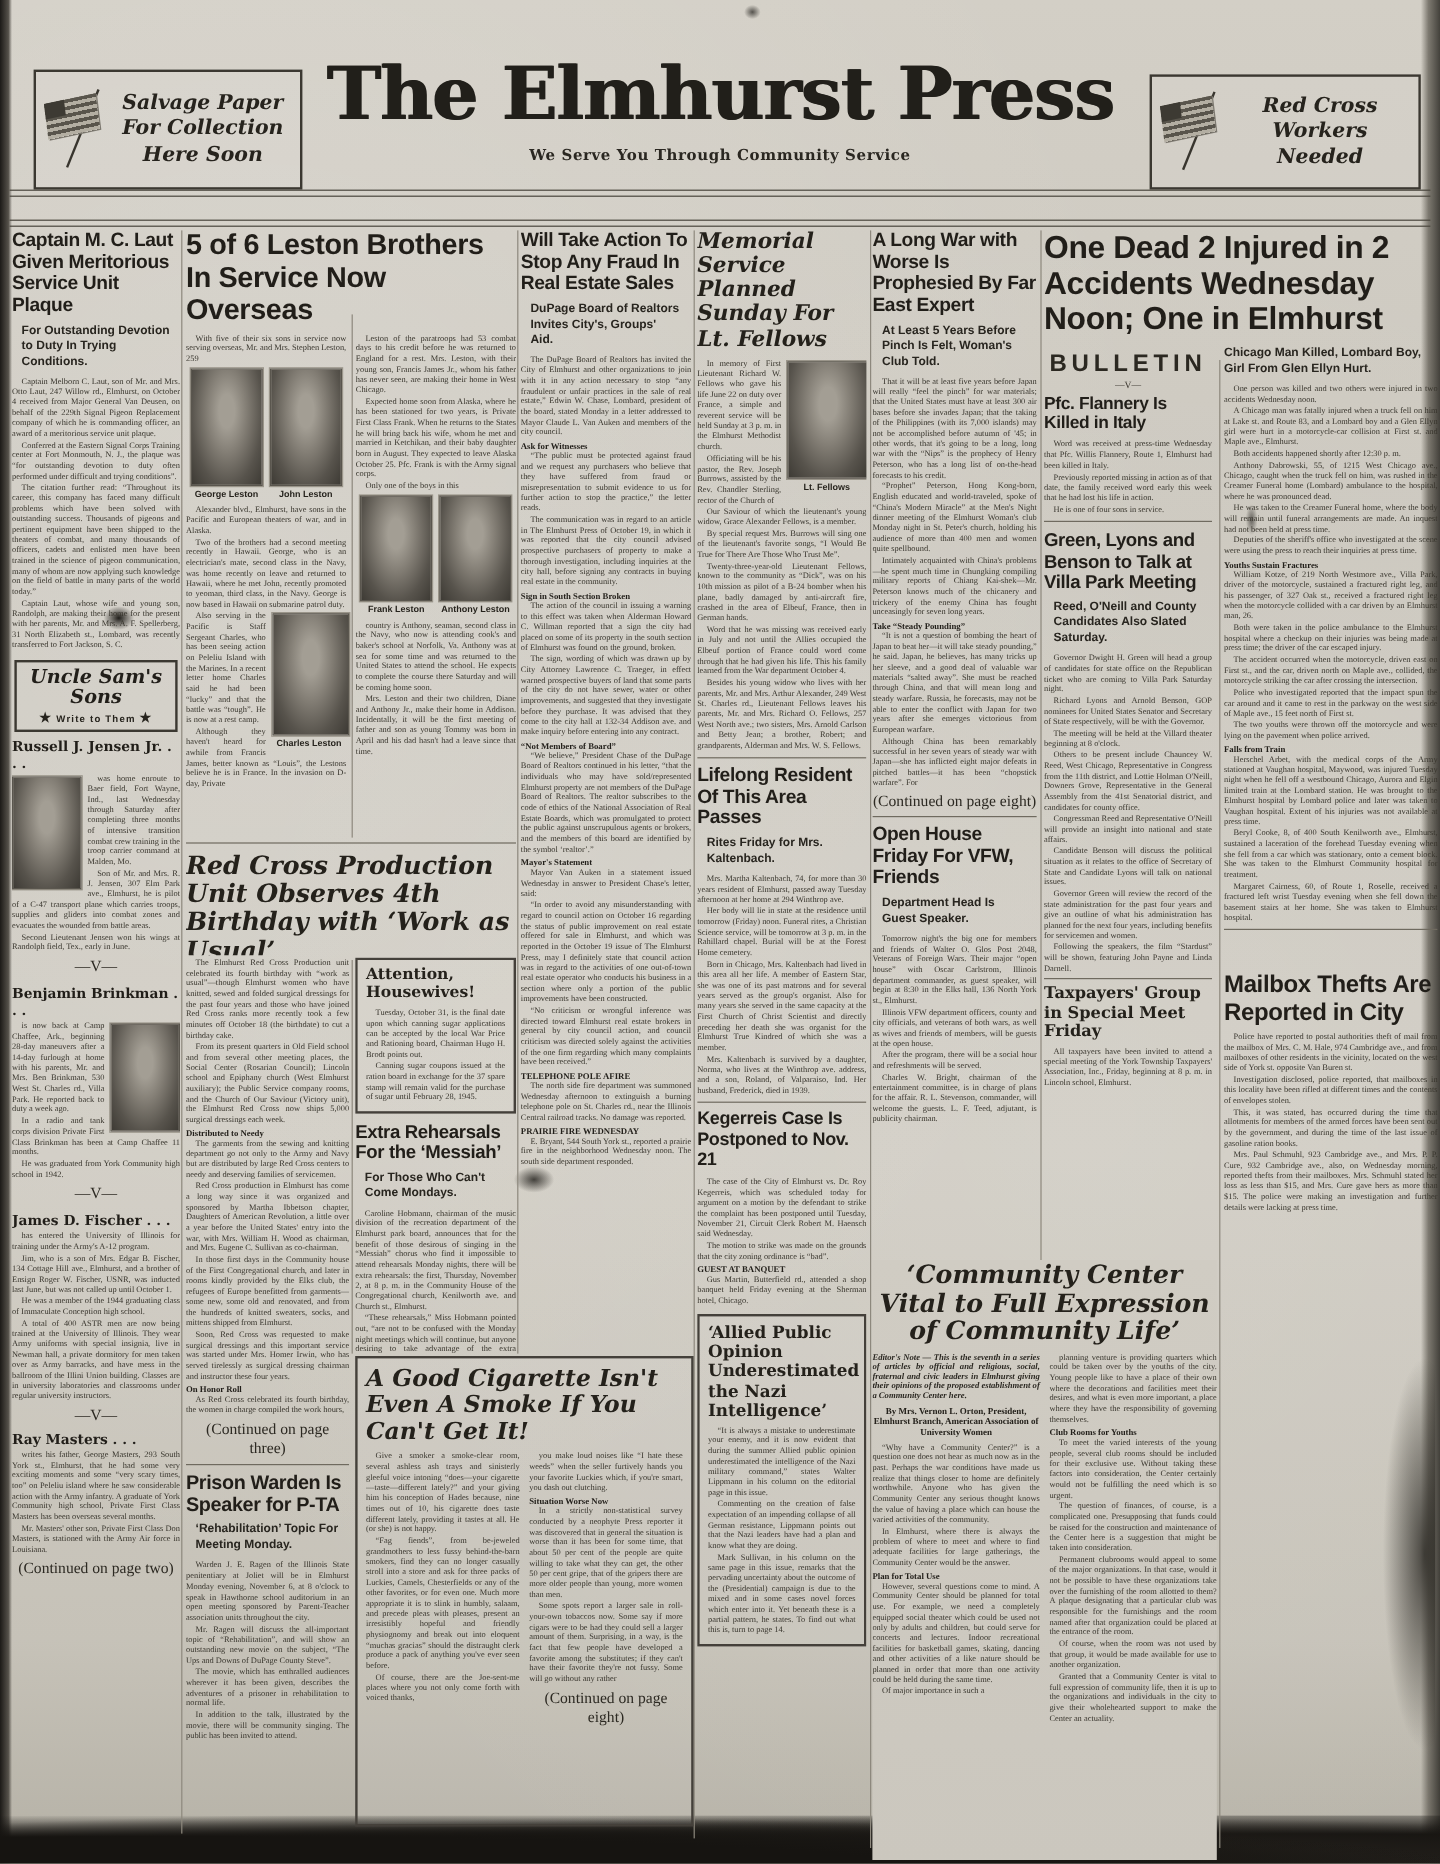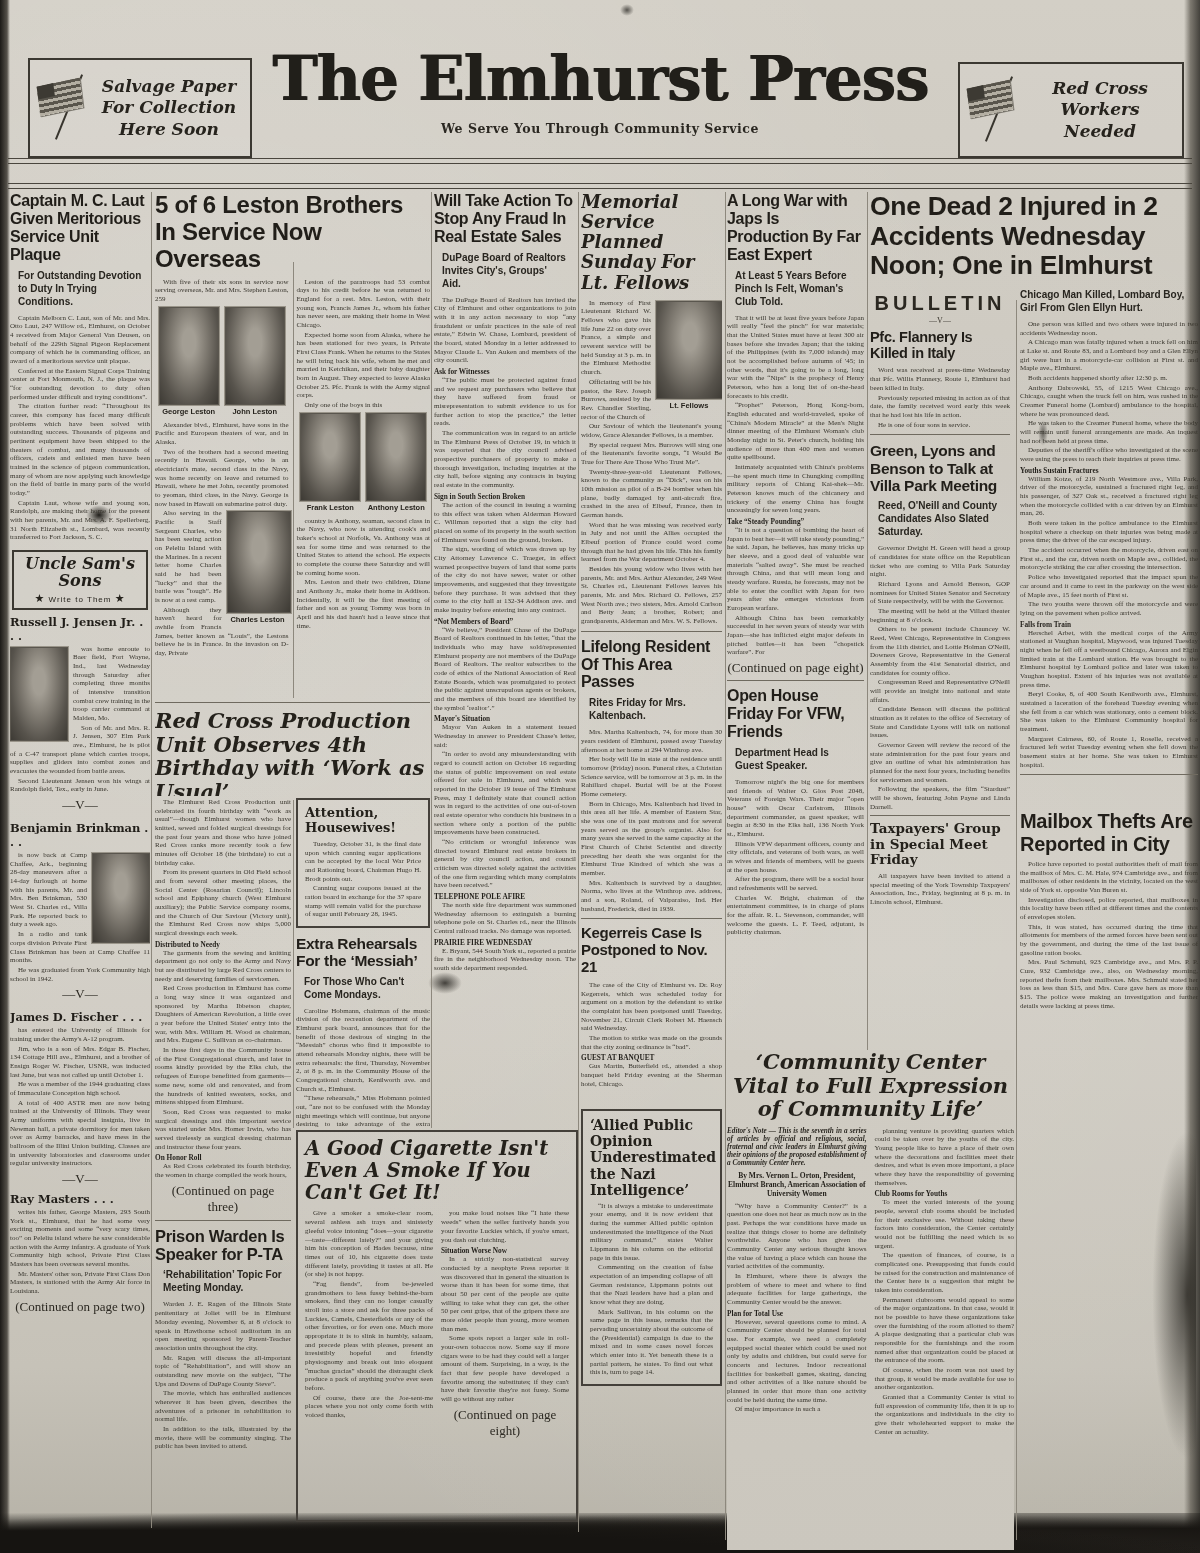--- a/index.html
+++ b/index.html
@@ -46,21 +46,21 @@
   .bodyflow p.nh{font-family:"DejaVu Serif",serif;font-weight:700;font-size:11.5px;margin:5px 0 2px;color:#211e19;text-indent:0;}
   .photo{background:radial-gradient(ellipse at 50% 36%,#a39e94 0 16%,#837e75 40%,#57534c 72%,#3d3a34 100%);border:1px solid #5a564e;box-shadow:0 0 0 1px #9a958a;}
   .cap{font-family:"Liberation Sans",sans-serif;font-weight:700;font-size:7.5px;text-align:center;margin-top:2px;color:#26231d;}
   .float-l{float:left;margin:2px 5px 2px 0;}
   .float-r{float:right;margin:2px 0 2px 5px;}
   .twocol{display:flex;gap:8px;}
   .twocol>.subcol{flex:1;min-width:0;}
   .boxed{border:2px solid #44403a;padding:6px 7px;box-sizing:border-box;background:rgba(255,255,255,.05);}
   .uncle-box{border:2px solid #3b3831;padding:4px 4px 3px;text-align:center;margin:8px 2px 4px;}
   .uncle-title{font-family:"DejaVu Serif",serif;font-style:italic;font-weight:700;font-size:16px;color:#211e19;line-height:1.05;}
-  .uncle-note{font-family:"Liberation Sans",sans-serif;font-weight:400;font-size:8px;margin-top:2px;letter-spacing:1px;color:#26231d;}
+  .uncle-note{font-family:"Liberation Sans",sans-serif;font-weight:700;font-size:8px;margin-top:2px;letter-spacing:1px;color:#26231d;}
   .star{font-size:11px;font-style:normal;}
   .bulletin{font-family:"Liberation Sans",sans-serif;font-weight:700;font-size:20px;letter-spacing:4px;text-align:center;color:#2b2821;margin:6px 0 1px;}
   .vmark{text-align:center;font-size:8px;color:#3a362e;margin-bottom:4px;}
   .photorow{display:flex;gap:6px;justify-content:center;margin:3px 0 5px;}
   .phwrap{text-align:center;}
   .clearfix:after{content:"";display:block;clear:both;}
 </style>
 </head>
 <body>
 
@@ -295,21 +295,21 @@
       <div class="bodyflow">
           <p class="bp">The DuPage Board of Realtors has invited the City of Elmhurst and other organizations to join with it in any action necessary to stop “any fraudulent or unfair practices in the sale of real estate,” Edwin W. Chase, Lombard, president of the board, stated Monday in a letter addressed to Mayor Claude L. Van Auken and members of the city council.</p>
           <p class="sh">Ask for Witnesses</p>
           <p class="bp">“The public must be protected against fraud and we request any purchasers who believe that they have suffered from fraud or misrepresentation to submit evidence to us for further action to stop the practice,” the letter reads.</p>
           <p class="bp">The communication was in regard to an article in The Elmhurst Press of October 19, in which it was reported that the city council advised prospective purchasers of property to make a thorough investigation, including inquiries at the city hall, before signing any contracts in buying real estate in the community.</p>
           <p class="sh">Sign in South Section Broken</p>
           <p class="bp">The action of the council in issuing a warning to this effect was taken when Alderman Howard C. Willman reported that a sign the city had placed on some of its property in the south section of Elmhurst was found on the ground, broken.</p>
           <p class="bp">The sign, wording of which was drawn up by City Attorney Lawrence C. Traeger, in effect warned prospective buyers of land that some parts of the city do not have sewer, water or other improvements, and suggested that they investigate before they purchase. It was advised that they come to the city hall at 132-34 Addison ave. and make inquiry before entering into any contract.</p>
           <p class="sh">“Not Members of Board”</p>
           <p class="bp">“We believe,” President Chase of the DuPage Board of Realtors continued in his letter, “that the individuals who may have sold/represented Elmhurst property are not members of the DuPage Board of Realtors. The realtor subscribes to the code of ethics of the National Association of Real Estate Boards, which was promulgated to protect the public against unscrupulous agents or brokers, and the members of this board are identified by the symbol ‘realtor’.”</p>
-          <p class="sh">Mayor's Situation</p>
+          <p class="sh">Mayor's Statement</p>
           <p class="bp">Mayor Van Auken in a statement issued Wednesday in answer to President Chase's letter, said:</p>
           <p class="bp">“In order to avoid any misunderstanding with regard to council action on October 16 regarding the status of public improvement on real estate offered for sale in Elmhurst, and which was reported in the October 19 issue of The Elmhurst Press, may I definitely state that council action was in regard to the activities of one out-of-town real estate operator who conducts his business in a section where only a portion of the public improvements have been constructed.</p>
           <p class="bp">“No criticism or wrongful inference was directed toward Elmhurst real estate brokers in general by city council action, and council criticism was directed solely against the activities of the one firm regarding which many complaints have been received.”</p>
           <p class="sh">TELEPHONE POLE AFIRE</p>
           <p class="bp">The north side fire department was summoned Wednesday afternoon to extinguish a burning telephone pole on St. Charles rd., near the Illinois Central railroad tracks. No damage was reported.</p>
           <p class="sh">PRAIRIE FIRE WEDNESDAY</p>
           <p class="bp">E. Bryant, 544 South York st., reported a prairie fire in the neighborhood Wednesday noon. The south side department responded.</p>
         </div>
     </article>
   </div>
@@ -347,33 +347,33 @@
     </article>
     <article style="border-top:1px solid #6f6a5f;margin-top:5px;padding-top:6px;">
       <h2 class="hl-sans" style="font-size:15px;">Kegerreis Case Is Postponed to Nov. 21</h2>
       <div class="bodyflow">
           <p class="bp">The case of the City of Elmhurst vs. Dr. Roy Kegerreis, which was scheduled today for argument on a motion by the defendant to strike the complaint has been postponed until Tuesday, November 21, Circuit Clerk Robert M. Haensch said Wednesday.</p>
           <p class="bp">The motion to strike was made on the grounds that the city zoning ordinance is “bad”.</p>
           <p class="sh">GUEST AT BANQUET</p>
           <p class="bp">Gus Martin, Butterfield rd., attended a shop banquet held Friday evening at the Sherman hotel, Chicago.</p>
         </div>
     </article>
-    <div class="boxed" style="margin-top:21px;">
+    <div class="boxed" style="margin-top:7px;">
       <h2 class="hl-serif" style="font-size:14px;">‘Allied Public Opinion Underestimated the Nazi Intelligence’</h2>
       <div class="bodyflow">
           <p class="bp">“It is always a mistake to underestimate your enemy, and it is now evident that during the summer Allied public opinion underestimated the intelligence of the Nazi military command,” states Walter Lippmann in his column on the editorial page in this issue.</p>
           <p class="bp">Commenting on the creation of false expectation of an impending collapse of all German resistance, Lippmann points out that the Nazi leaders have had a plan and know what they are doing.</p>
           <p class="bp">Mark Sullivan, in his column on the same page in this issue, remarks that the pervading uncertainty about the outcome of the (Presidential) campaign is due to the mixed and in some cases novel forces which enter into it. Yet beneath these is a partial pattern, he states. To find out what this is, turn to page 14.</p>
         </div>
     </div>
   </div>
 
   <div class="col" style="left:727px;top:192px;width:137px;height:854px;">
     <article>
-      <h2 class="hl-sans" style="font-size:16px;">A Long War with Japs Is Production By Far East Expert</h2>
+      <h2 class="hl-sans" style="font-size:16px;">A Long War with Worse Is Prophesied By Far East Expert</h2>
       <h3 class="subhead">At Least 5 Years Before Pinch Is Felt, Woman's Club Told.</h3>
       <div class="bodyflow">
           <p class="bp">That it will be at least five years before Japan will really “feel the pinch” for war materials; that the United States must have at least 300 air bases before she invades Japan; that the taking of the Philippines (with its 7,000 islands) may not be accomplished before autumn of '45; in other words, that it's going to be a long, long war with the “Nips” is the prophecy of Henry Peterson, who has a long list of on-the-head forecasts to his credit.</p>
           <p class="bp">“Prophet” Peterson, Hong Kong-born, English educated and world-traveled, spoke of “China's Modern Miracle” at the Men's Night dinner meeting of the Elmhurst Woman's club Monday night in St. Peter's church, holding his audience of more than 400 men and women quite spellbound.</p>
           <p class="bp">Intimately acquainted with China's problems—he spent much time in Chungking compiling military reports of Chiang Kai-shek—Mr. Peterson knows much of the chicanery and trickery of the enemy China has fought unceasingly for seven long years.</p>
           <p class="sh">Take “Steady Pounding”</p>
           <p class="bp">“It is not a question of bombing the heart of Japan to beat her—it will take steady pounding,” he said. Japan, he believes, has many tricks up her sleeve, and a good deal of valuable war materials “salted away”. She must be reached through China, and that will mean long and steady warfare. Russia, he forecasts, may not be able to enter the conflict with Japan for two years after she emerges victorious from European warfare.</p>
           <p class="bp">Although China has been remarkably successful in her seven years of steady war with Japan—she has inflicted eight major defeats in pitched battles—it has been “chopstick warfare”. For</p>
           <p class="ctr">(Continued on page eight)</p>
         </div>

